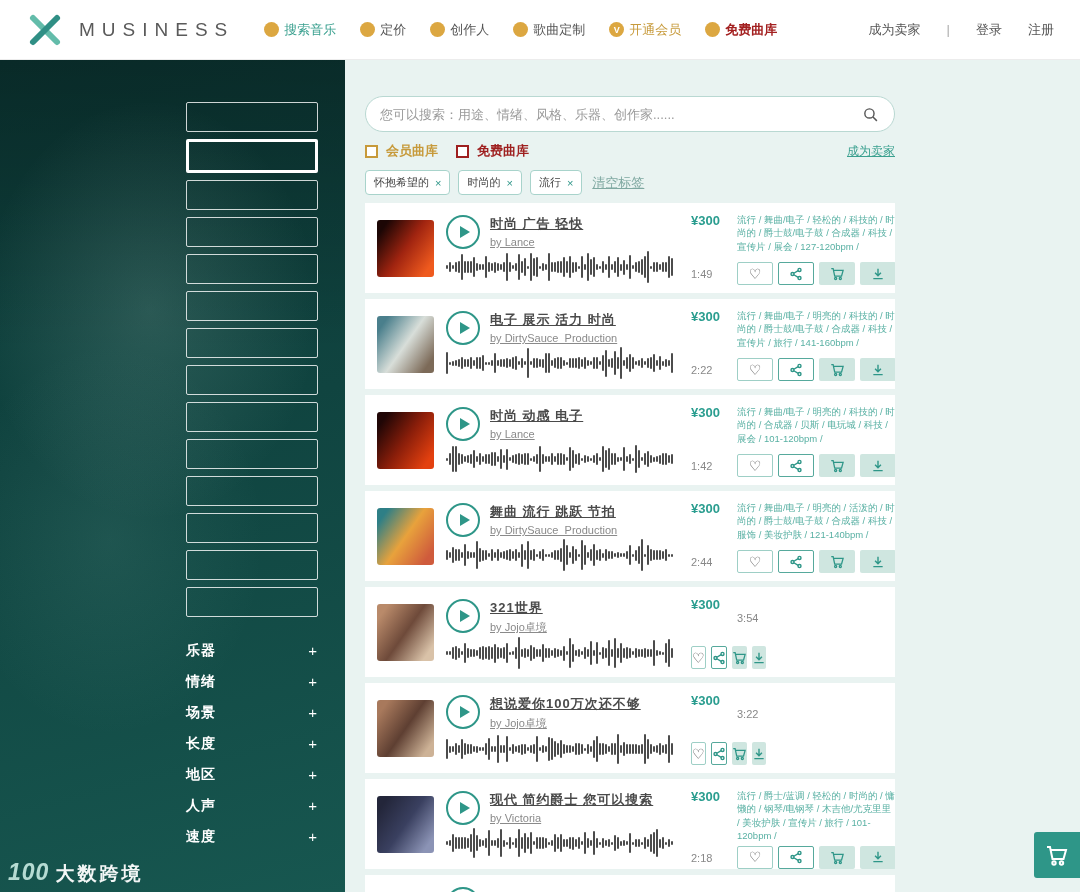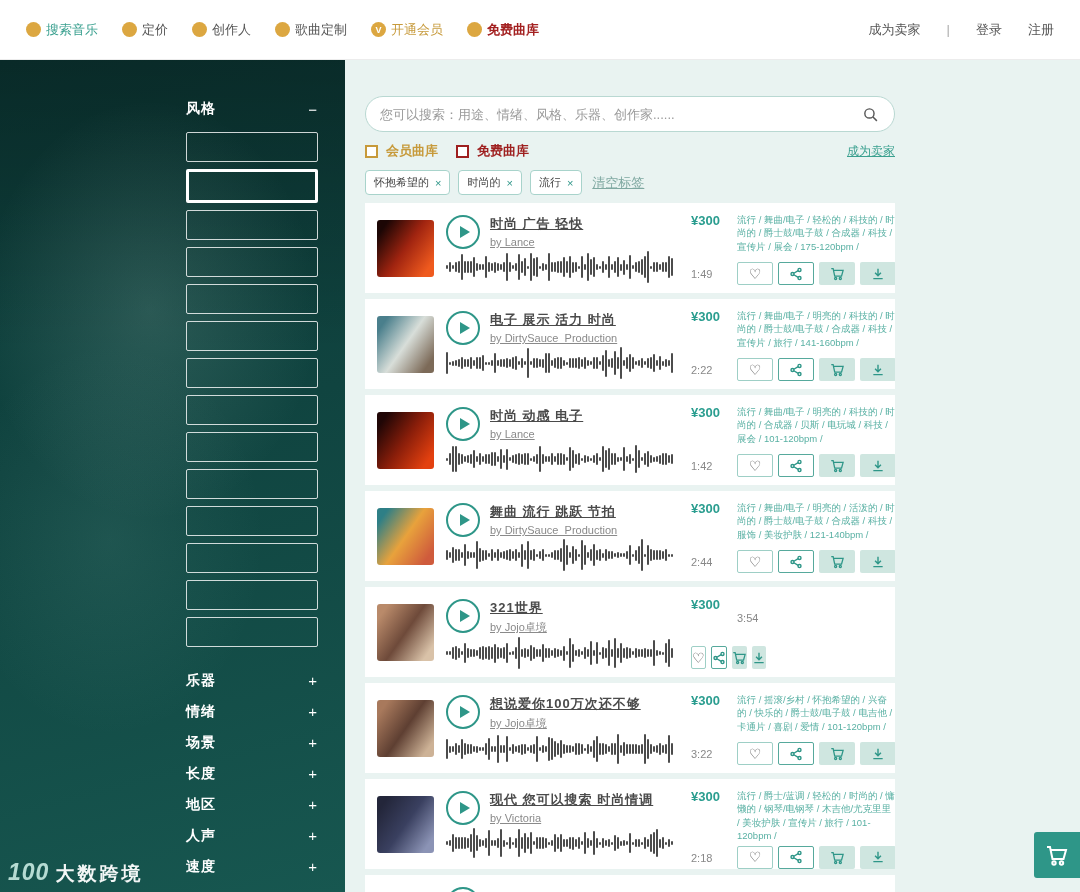--- a/index.html
+++ b/index.html
@@ -114,20 +114,27 @@
   
   .watermark { position:absolute; left:8px; bottom:5px; display:flex; align-items:baseline; gap:6px;
                color:#fff; z-index:6; pointer-events:none; }
   .wm-logo { font-size:23px; font-weight:bold; font-style:italic; letter-spacing:1px; opacity:.95; color:#bfe3db; }
   .wm-text { font-size:19px; font-weight:bold; letter-spacing:3px; opacity:.95; }
 </style>
 </head>
 <body>
 
 <header>
+  <div class="logo">
+    <svg width="38" height="34" viewBox="0 0 38 34" fill="none" stroke-linecap="round">
+      <path d="M7 5 L31 29" stroke="#63bcaa" stroke-width="6"></path>
+      <path d="M31 5 L7 29" stroke="#2f8f85" stroke-width="6"></path>
+    </svg>
+    <span class="brand">MUSINESS</span>
+  </div>
   <nav id="nav-list">
       <a class="nav-item active">
     <span class="vip-coin" hidden=""></span>
     <span>搜索音乐</span>
   </a>
       <a class="nav-item">
     <span class="vip-coin" hidden=""></span>
     <span>定价</span>
   </a>
       <a class="nav-item">
@@ -152,24 +159,20 @@
     <span class="hdr-divider">|</span>
     <span>登录</span>
     <span>注册</span>
   </div>
 </header>
 
 <div class="page">
   <aside>
     <div class="face"></div>
     <div class="side-inner">
-      <div class="side-section">
-        <span>风格</span>
-        <span class="sym">−</span>
-      </div>
       <div class="genre-list" id="genre-list">
           <button class="genre"></button>
           <button class="genre selected"></button>
           <button class="genre"></button>
           <button class="genre"></button>
           <button class="genre"></button>
           <button class="genre"></button>
           <button class="genre"></button>
           <button class="genre"></button>
           <button class="genre"></button>
@@ -337,21 +340,21 @@
                 <span class="wbar" style="height: 10.5px;"></span>
                 <span class="wbar" style="height: 5.4px;"></span>
                 <span class="wbar" style="height: 9.4px;"></span>
                 <span class="wbar" style="height: 9.4px;"></span>
                 <span class="wbar" style="height: 22.9px;"></span>
                 <span class="wbar" style="height: 18.3px;"></span>
               </div>
     </div>
     <div class="rb">
       <div class="price">¥300</div>
-      <div class="tags">流行 / 舞曲/电子 / 轻松的 / 科技的 / 时尚的 / 爵士鼓/电子鼓 / 合成器 / 科技 / 宣传片 / 展会 / 175-120bpm /</div>
+      <div class="tags">流行 / 舞曲/电子 / 轻松的 / 科技的 / 时尚的 / 爵士鼓/电子鼓 / 合成器 / 科技 / 宣传片 / 展会 / 127-120bpm /</div>
       <div class="duration">1:49</div>
       <div class="actions">
         <div class="abtn heart">♡</div>
         <div class="abtn share">
           <svg width="14" height="14" viewBox="0 0 24 24" fill="none" stroke="#2e9688" stroke-width="2.4">
             <circle cx="18" cy="5" r="2.6"></circle>
                     <circle cx="6" cy="12" r="2.6"></circle>
                     <circle cx="18" cy="19" r="2.6"></circle>
             <path d="M8.3 10.7 15.7 6.3M8.3 13.3 15.7 17.7"></path>
           </svg>
@@ -936,21 +939,20 @@
                 <span class="wbar" style="height: 7.5px;"></span>
                 <span class="wbar" style="height: 11.7px;"></span>
                 <span class="wbar" style="height: 7.7px;"></span>
                 <span class="wbar" style="height: 10.9px;"></span>
                 <span class="wbar" style="height: 28.8px;"></span>
                 <span class="wbar" style="height: 11.2px;"></span>
               </div>
     </div>
     <div class="rb">
       <div class="price">¥300</div>
-      <div class="tags">流行 / 摇滚/乡村 / 怀抱希望的 / 兴奋的 / 快乐的 / 爵士鼓/电子鼓 / 电吉他 / 卡通片 / 喜剧 / 爱情 / 101-120bpm /</div>
       <div class="duration">3:22</div>
       <div class="actions">
         <div class="abtn heart">♡</div>
         <div class="abtn share">
           <svg width="14" height="14" viewBox="0 0 24 24" fill="none" stroke="#2e9688" stroke-width="2.4">
             <circle cx="18" cy="5" r="2.6"></circle>
                     <circle cx="6" cy="12" r="2.6"></circle>
                     <circle cx="18" cy="19" r="2.6"></circle>
             <path d="M8.3 10.7 15.7 6.3M8.3 13.3 15.7 17.7"></path>
           </svg>
@@ -971,21 +973,21 @@
     </div>
   </div>
           <div class="song-row">
     <div class="thumb" style="background: linear-gradient(125deg, rgb(35, 38, 58) 12%, rgb(58, 64, 96) 50%, rgb(139, 147, 181) 88%);"></div>
     <div class="mid">
       <div class="mid-top">
         <div class="play">
           <div class="play-tri"></div>
         </div>
         <div>
-          <div class="song-title">现代 您可以搜索 时尚情调</div>
+          <div class="song-title">现代 简约爵士 您可以搜索</div>
           <div class="song-artist">by Victoria</div>
         </div>
       </div>
       <div class="waveform">
                 <span class="wbar" style="height: 4.5px;"></span>
                 <span class="wbar" style="height: 6.3px;"></span>
                 <span class="wbar" style="height: 18.7px;"></span>
                 <span class="wbar" style="height: 11.2px;"></span>
                 <span class="wbar" style="height: 11.7px;"></span>
                 <span class="wbar" style="height: 11.4px;"></span>

